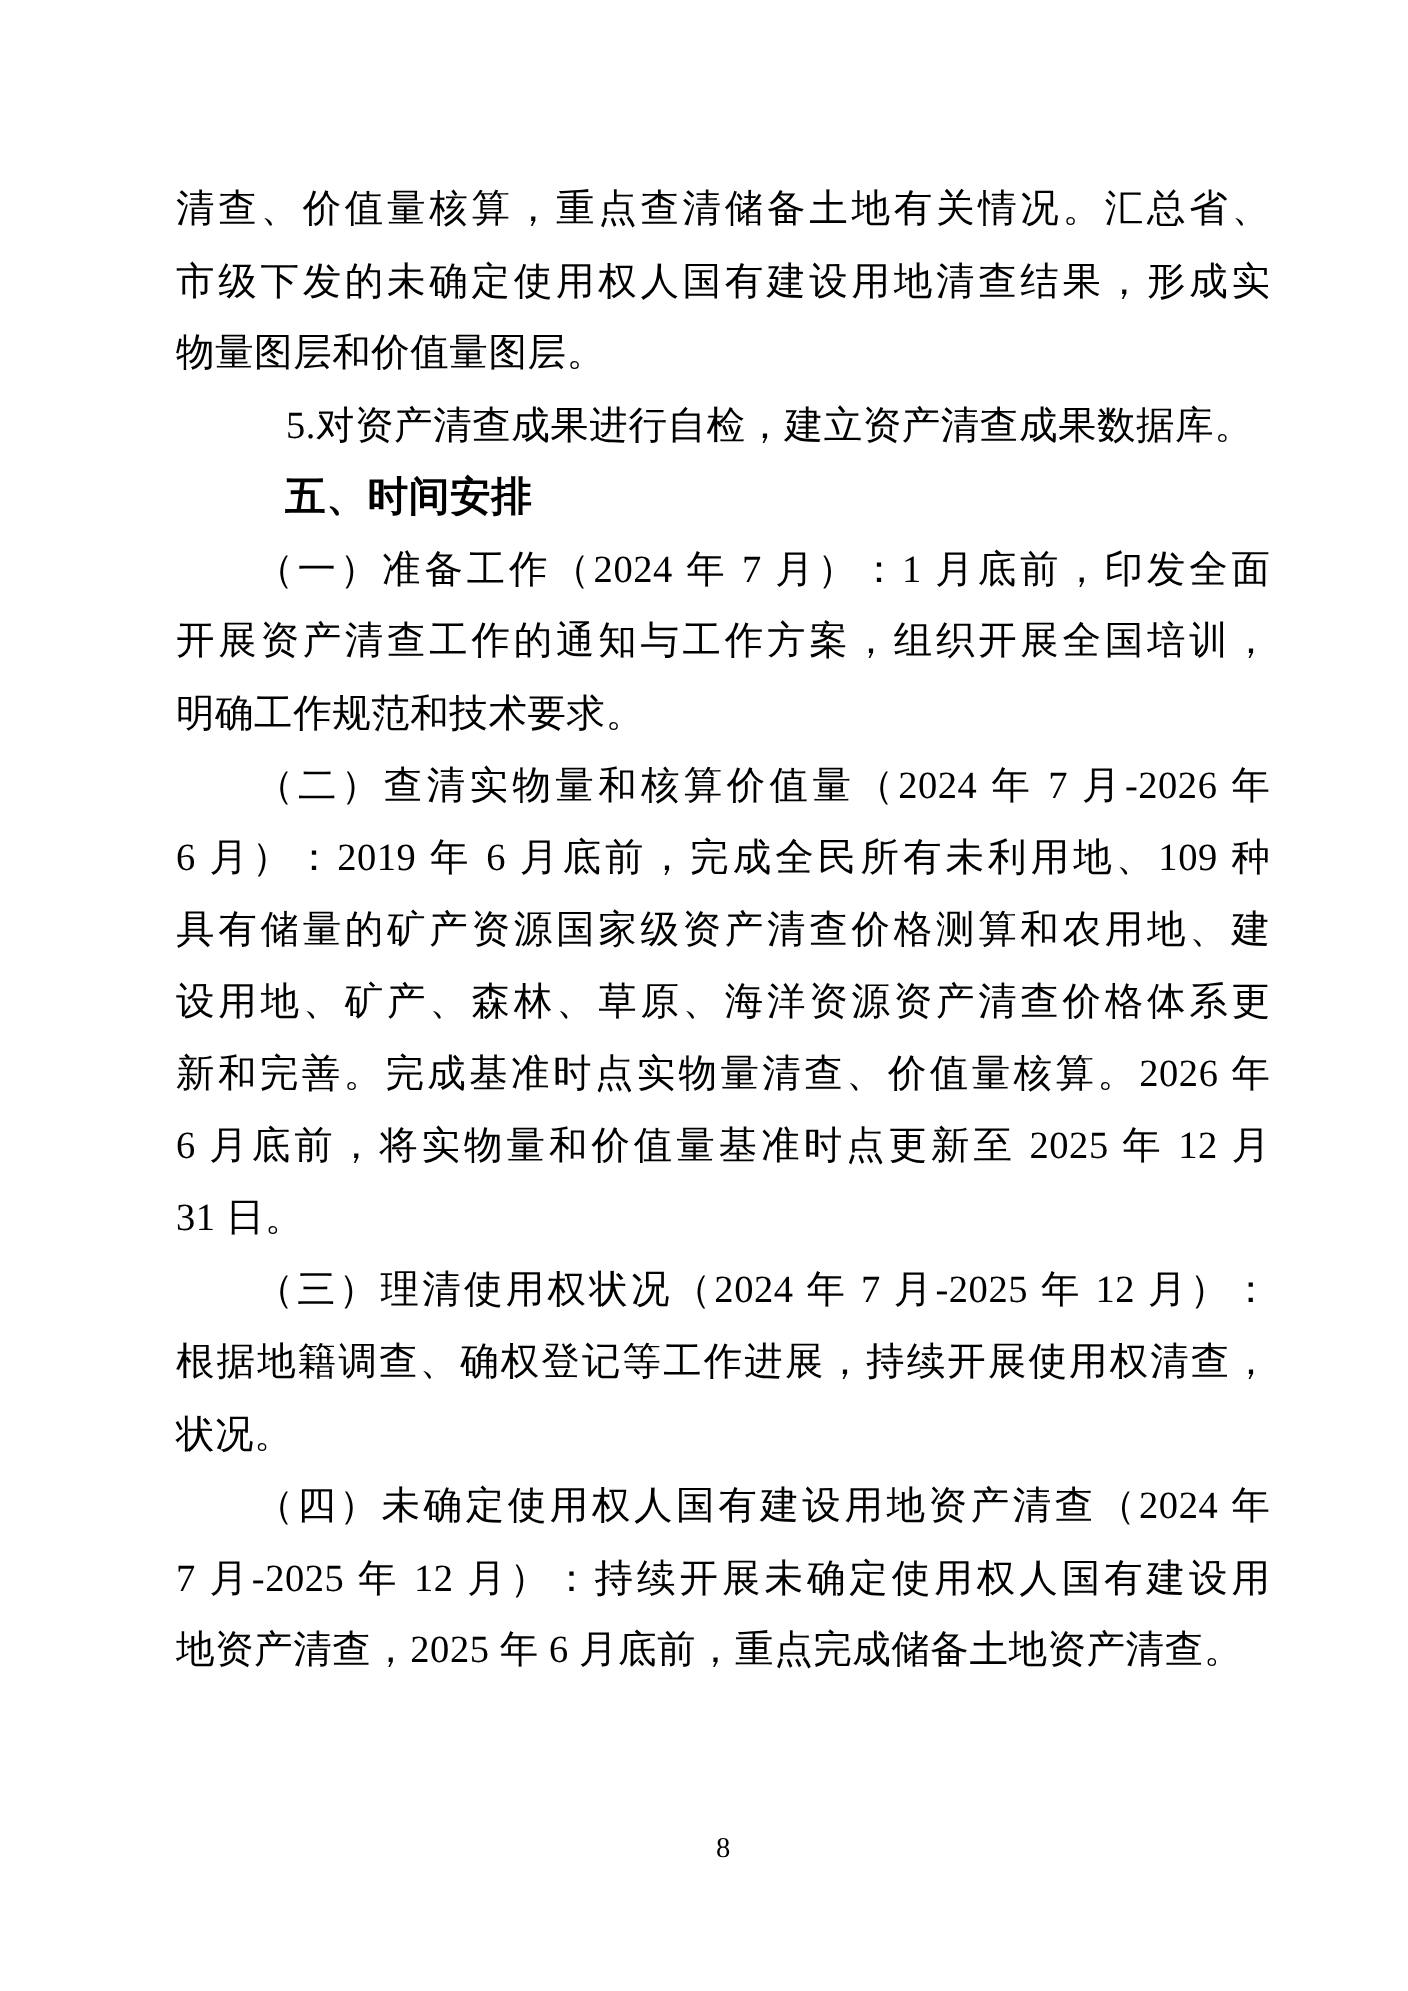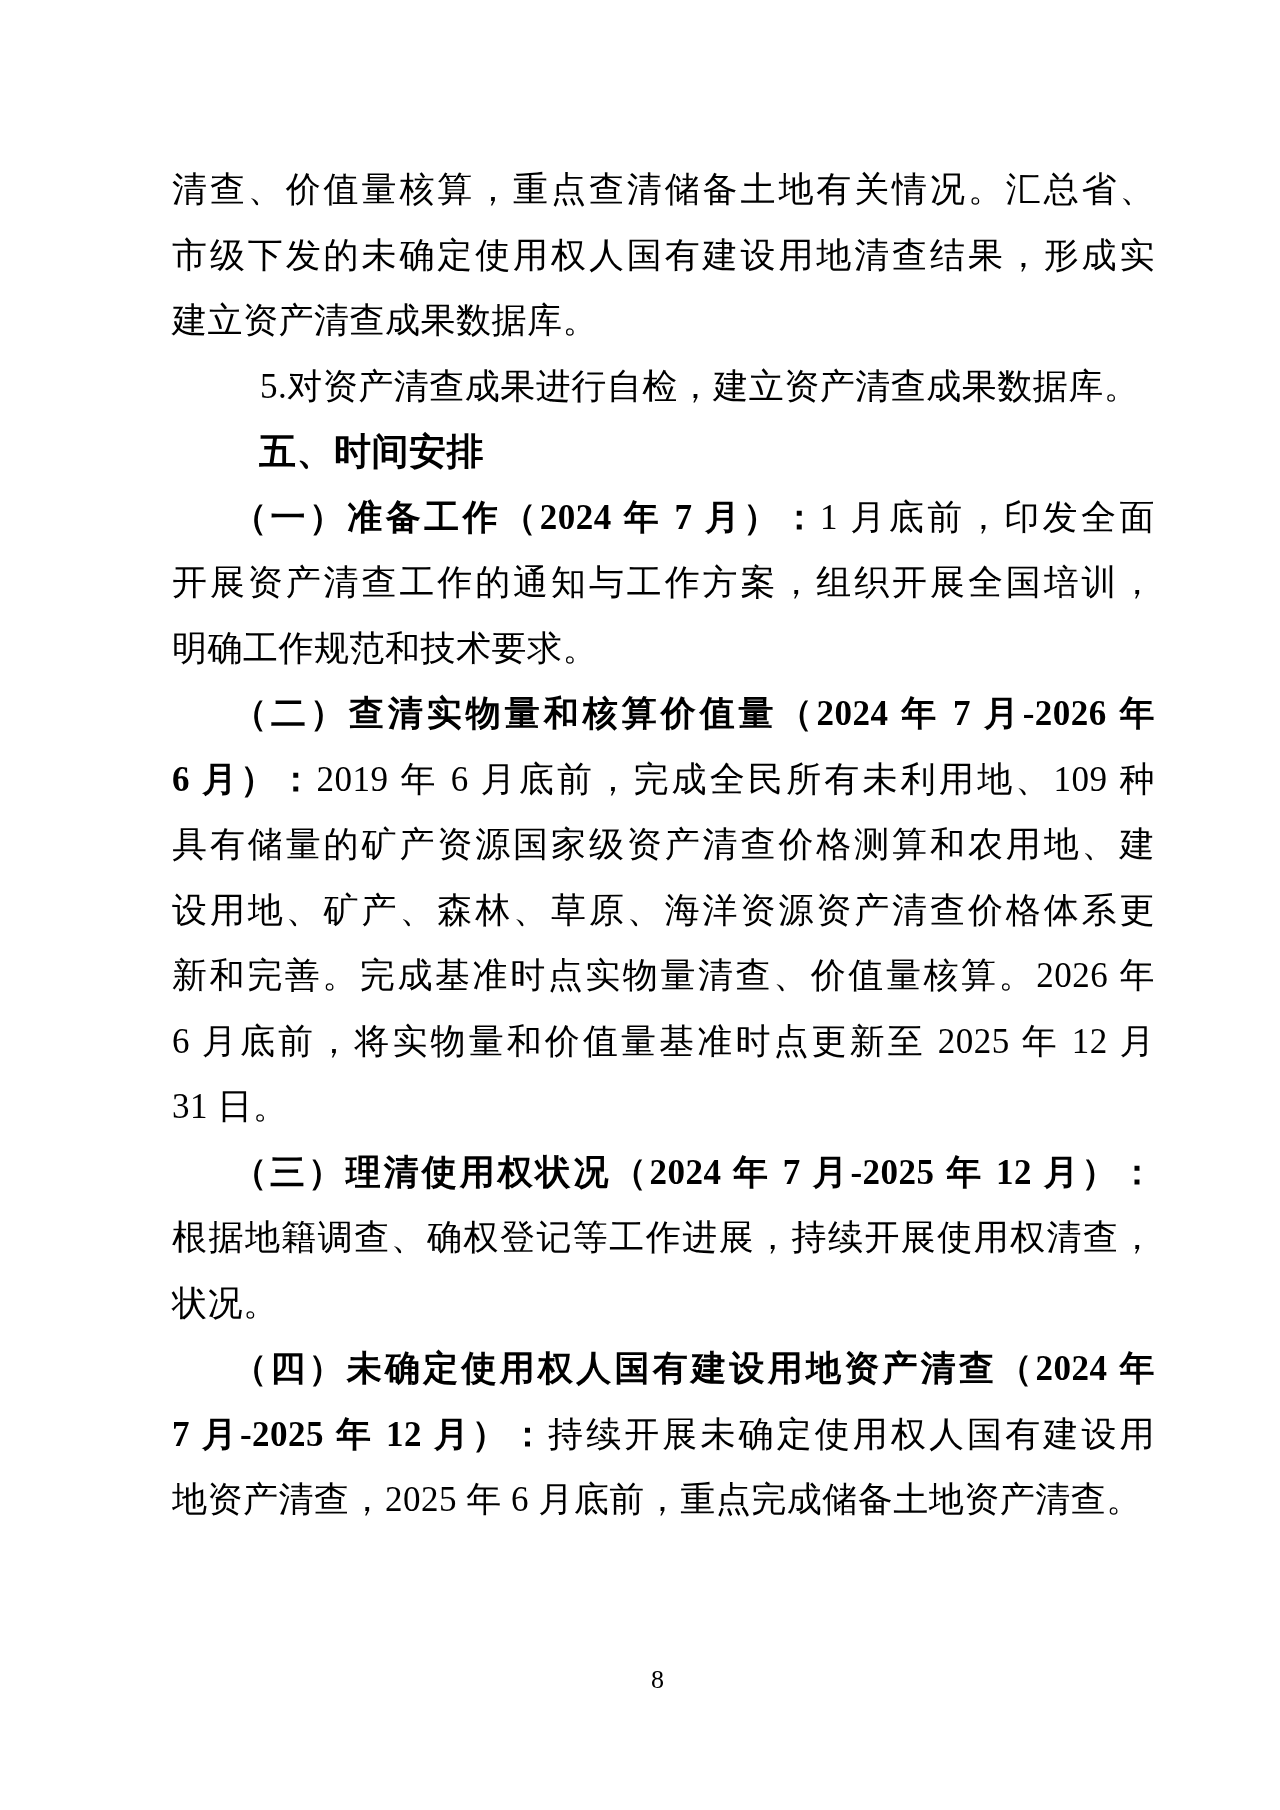--- a/index.html
+++ b/index.html
@@ -31,33 +31,33 @@
     white-space: normal;
     word-break: keep-all;
     text-align: left;
   }
   
   .line.jfull {
     text-align: justify;
     text-align-last: justify;
     text-justify: inter-character;
   }
-  .ind-none { text-indent: 0; margin-left: 12px; }
+  .ind-none { text-indent: 0; }
   .ind-two  { text-indent: 72px; }   
   .ind-num  { text-indent: 100px; }  
   .ind-head { text-indent: 58px; }   
 
   .s-body {
     font-family: "Liberation Serif", "DejaVu Serif", serif;
     font-weight: 400;
   }
   
   .s-kaiti {
     font-family: "Liberation Serif", "DejaVu Serif", serif;
-    font-weight: 700;
+    font-weight: 400;
   }
   
   .s-hei {
     font-family: "Liberation Sans", "DejaVu Sans", sans-serif;
     font-weight: 700;
     font-size: 37px;
     margin-left: 41px;
   }
   .footer {
     position: absolute;
@@ -69,21 +69,21 @@
     font-family: "Liberation Serif", "DejaVu Serif", serif;
   }
 </style>
 </head>
 <body>
 
 <div class="page">
   <div class="content" id="doc-content">
       <div class="line ind-none jfull"><span class="s-body">清查、价值量核算，重点查清储备土地有关情况。汇总省、</span></div>
       <div class="line ind-none jfull"><span class="s-body">市级下发的未确定使用权人国有建设用地清查结果，形成实</span></div>
-      <div class="line ind-none"><span class="s-body">建立资产清查成果数据库。</span></div>
+      <div class="line ind-none"><span class="s-body">物量图层和价值量图层。</span></div>
       <div class="line ind-num"><span class="s-body">5.对资产清查成果进行自检，建立资产清查成果数据库。</span></div>
       <div class="line ind-head"><span class="s-hei">五、时间安排</span></div>
       <div class="line ind-two jfull"><span class="s-kaiti">（一）准备工作（2024 年 7 月）：</span><span class="s-body">1 月底前，印发全面</span></div>
       <div class="line ind-none jfull"><span class="s-body">开展资产清查工作的通知与工作方案，组织开展全国培训，</span></div>
       <div class="line ind-none"><span class="s-body">明确工作规范和技术要求。</span></div>
       <div class="line ind-two jfull"><span class="s-kaiti">（二）查清实物量和核算价值量（2024 年 7 月-2026 年</span></div>
       <div class="line ind-none jfull"><span class="s-kaiti">6 月）：</span><span class="s-body">2019 年 6 月底前，完成全民所有未利用地、109 种</span></div>
       <div class="line ind-none jfull"><span class="s-body">具有储量的矿产资源国家级资产清查价格测算和农用地、建</span></div>
       <div class="line ind-none jfull"><span class="s-body">设用地、矿产、森林、草原、海洋资源资产清查价格体系更</span></div>
       <div class="line ind-none jfull"><span class="s-body">新和完善。完成基准时点实物量清查、价值量核算。2026 年</span></div>

